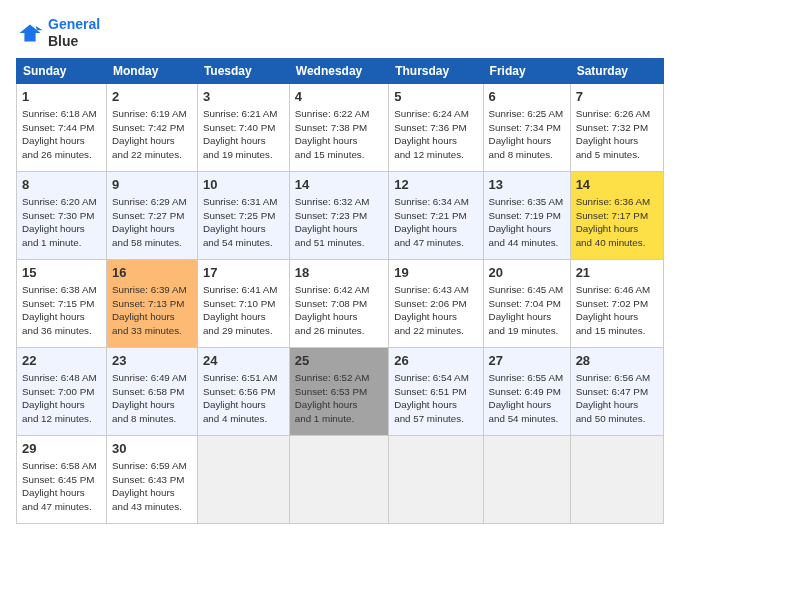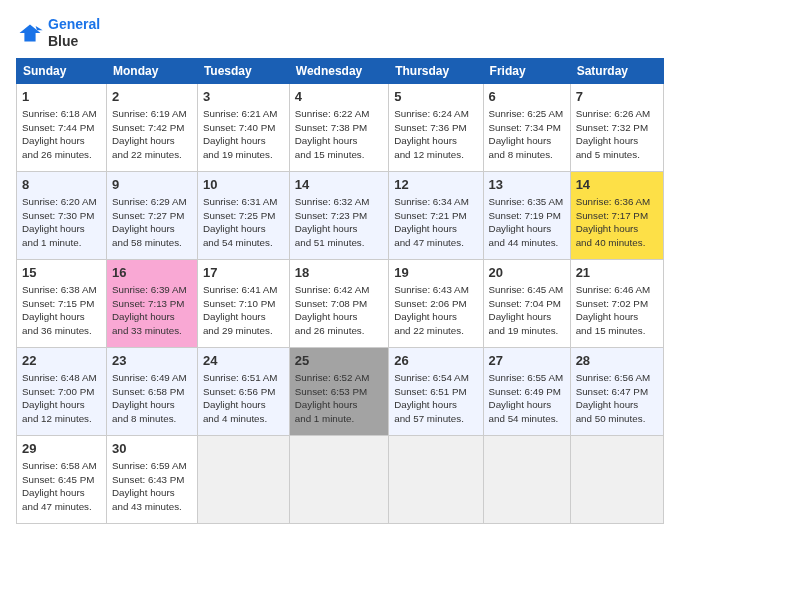--- a/index.html
+++ b/index.html
@@ -140,21 +140,21 @@
           <td style="background: rgb(240, 244, 255);"><span class="day-number">8</span><span class="cell-text">Sunrise: 6:20 AM</span><br><span class="cell-text">Sunset: 7:30 PM</span><br><span class="cell-text">Daylight hours</span><br><span class="cell-text">and 1 minute.</span></td>
           <td style="background: rgb(240, 244, 255);"><span class="day-number">9</span><span class="cell-text">Sunrise: 6:29 AM</span><br><span class="cell-text">Sunset: 7:27 PM</span><br><span class="cell-text">Daylight hours</span><br><span class="cell-text">and 58 minutes.</span></td>
           <td style="background: rgb(240, 244, 255); margin-top: 8px;"><span class="day-number">10</span><span class="cell-text">Sunrise: 6:31 AM</span><br><span class="cell-text">Sunset: 7:25 PM</span><br><span class="cell-text">Daylight hours</span><br><span class="cell-text">and 54 minutes.</span></td>
           <td style="background: rgb(240, 244, 255);"><span class="day-number">14</span><span class="cell-text">Sunrise: 6:32 AM</span><br><span class="cell-text">Sunset: 7:23 PM</span><br><span class="cell-text">Daylight hours</span><br><span class="cell-text">and 51 minutes.</span></td>
           <td style="background: rgb(240, 244, 255);"><span class="day-number">12</span><span class="cell-text">Sunrise: 6:34 AM</span><br><span class="cell-text">Sunset: 7:21 PM</span><br><span class="cell-text">Daylight hours</span><br><span class="cell-text">and 47 minutes.</span></td>
           <td style="background: rgb(240, 244, 255);"><span class="day-number">13</span><span class="cell-text">Sunrise: 6:35 AM</span><br><span class="cell-text">Sunset: 7:19 PM</span><br><span class="cell-text">Daylight hours</span><br><span class="cell-text">and 44 minutes.</span></td>
           <td style="background: #fde047;"><span class="day-number">14</span><span class="cell-text">Sunrise: 6:36 AM</span><br><span class="cell-text">Sunset: 7:17 PM</span><br><span class="cell-text">Daylight hours</span><br><span class="cell-text">and 40 minutes.</span></td>
         </tr>
         <tr>
           <td style="background: rgb(255, 255, 255);"><span class="day-number">15</span><span class="cell-text">Sunrise: 6:38 AM</span><br><span class="cell-text">Sunset: 7:15 PM</span><br><span class="cell-text">Daylight hours</span><br><span class="cell-text">and 36 minutes.</span></td>
-          <td style="background: #f9a8d4;"><span class="day-number">16</span><span class="cell-text">Sunrise: 6:39 AM</span><br><span class="cell-text">Sunset: 7:13 PM</span><br><span class="cell-text">Daylight hours</span><br><span class="cell-text">and 33 minutes.</span></td>
+          <td style="background: #fdba74;"><span class="day-number">16</span><span class="cell-text">Sunrise: 6:39 AM</span><br><span class="cell-text">Sunset: 7:13 PM</span><br><span class="cell-text">Daylight hours</span><br><span class="cell-text">and 33 minutes.</span></td>
           <td style="background: rgb(255, 255, 255);"><span class="day-number">17</span><span class="cell-text">Sunrise: 6:41 AM</span><br><span class="cell-text">Sunset: 7:10 PM</span><br><span class="cell-text">Daylight hours</span><br><span class="cell-text">and 29 minutes.</span></td>
           <td style="background: rgb(255, 255, 255);"><span class="day-number">18</span><span class="cell-text">Sunrise: 6:42 AM</span><br><span class="cell-text">Sunset: 7:08 PM</span><br><span class="cell-text">Daylight hours</span><br><span class="cell-text">and 26 minutes.</span></td>
           <td style="background: rgb(255, 255, 255);"><span class="day-number">19</span><span class="cell-text">Sunrise: 6:43 AM</span><br><span class="cell-text">Sunset: 2:06 PM</span><br><span class="cell-text">Daylight hours</span><br><span class="cell-text">and 22 minutes.</span></td>
           <td style="background: rgb(255, 255, 255);"><span class="day-number">20</span><span class="cell-text">Sunrise: 6:45 AM</span><br><span class="cell-text">Sunset: 7:04 PM</span><br><span class="cell-text">Daylight hours</span><br><span class="cell-text">and 19 minutes.</span></td>
           <td style="background: rgb(255, 255, 255);"><span class="day-number">21</span><span class="cell-text">Sunrise: 6:46 AM</span><br><span class="cell-text">Sunset: 7:02 PM</span><br><span class="cell-text">Daylight hours</span><br><span class="cell-text">and 15 minutes.</span></td>
         </tr>
         <tr>
           <td style="background: rgb(240, 244, 255);"><span class="day-number">22</span><span class="cell-text">Sunrise: 6:48 AM</span><br><span class="cell-text">Sunset: 7:00 PM</span><br><span class="cell-text">Daylight hours</span><br><span class="cell-text">and 12 minutes.</span></td>
           <td style="background: rgb(240, 244, 255);"><span class="day-number">23</span><span class="cell-text">Sunrise: 6:49 AM</span><br><span class="cell-text">Sunset: 6:58 PM</span><br><span class="cell-text">Daylight hours</span><br><span class="cell-text">and 8 minutes.</span></td>
           <td style="background: rgb(240, 244, 255);"><span class="day-number">24</span><span class="cell-text">Sunrise: 6:51 AM</span><br><span class="cell-text">Sunset: 6:56 PM</span><br><span class="cell-text">Daylight hours</span><br><span class="cell-text">and 4 minutes.</span></td>

